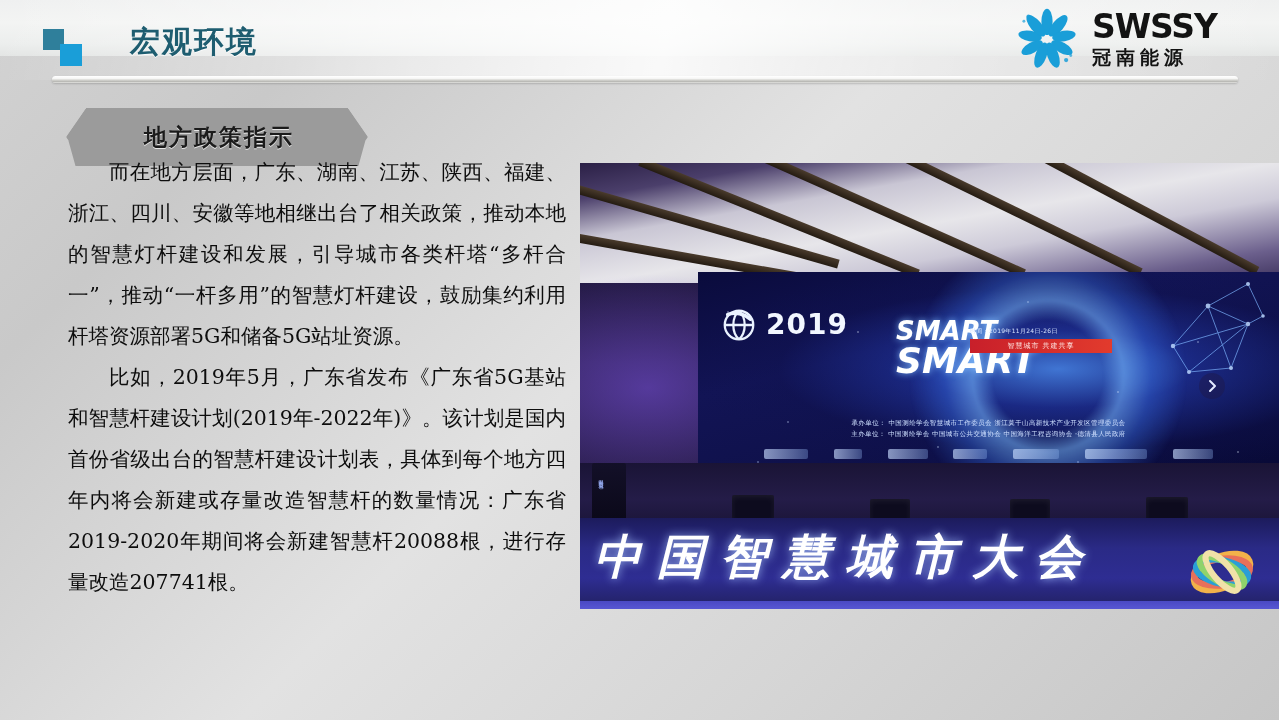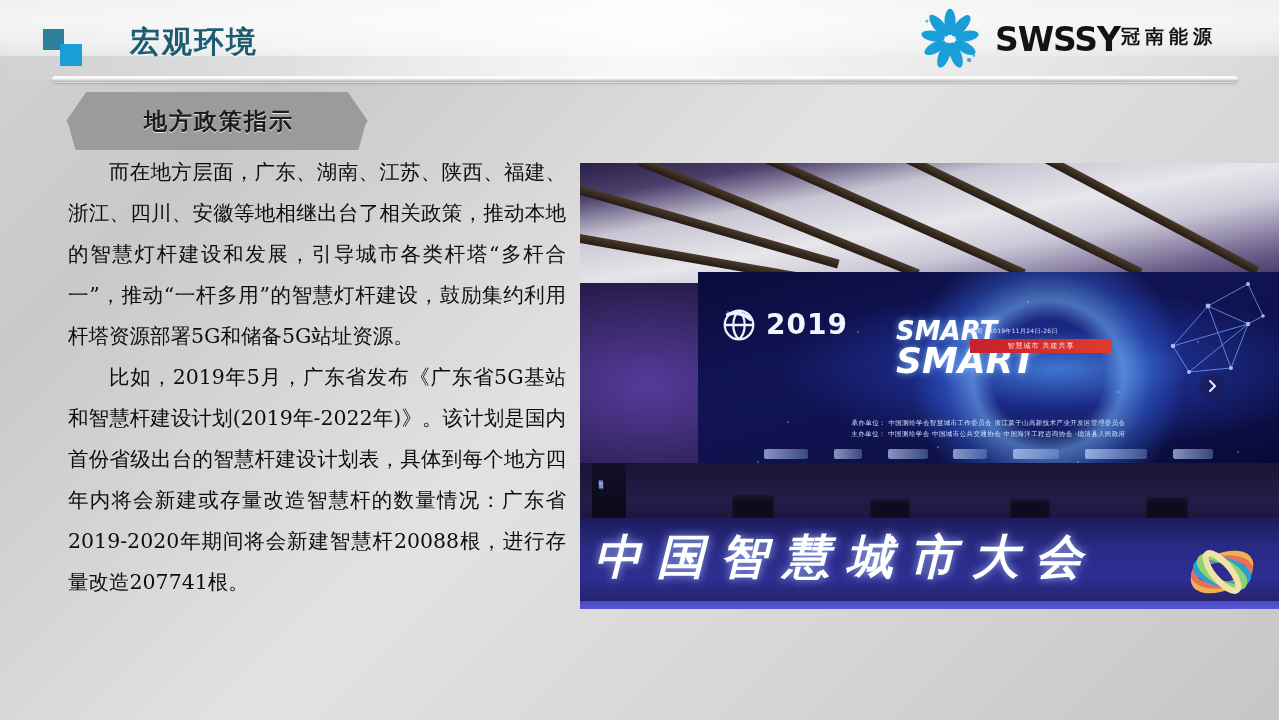--- a/index.html
+++ b/index.html
@@ -38,21 +38,21 @@
     text-shadow: 0 1px 0 rgba(255,255,255,.8);
     font-family: "DejaVu Sans", sans-serif;
   }
 
   
   .logo-wrap {
     position: absolute; right: 62px; top: 6px;
     display: flex; align-items: center; gap: 12px;
   }
   .logo-mark { width: 66px; height: 66px; display: block; }
-  .logo-text { display: flex; align-items: flex-start; gap: 1px; }
+  .logo-text { display: flex; flex-direction: column; align-items: flex-start; gap: 1px; }
   .logo-en {
     font-size: 33px; font-weight: bold; letter-spacing: -1px;
     color: #131313; font-family: "DejaVu Sans", sans-serif;
     line-height: 1;
   }
   .logo-cn {
     font-size: 19px; font-weight: bold; letter-spacing: 5px;
     color: #131313; font-family: "DejaVu Sans", sans-serif;
     line-height: 1.1; padding-top: 3px;
   }
@@ -60,21 +60,21 @@
   
   .divider {
     position: absolute; left: 52px; top: 76px; width: 1186px; height: 7px;
     border-radius: 4px;
     background: linear-gradient(180deg, #ffffff 0%, #f7f7f6 35%, #cfcfcb 62%, #b8b8b4 80%, #e9e9e7 100%);
     box-shadow: 0 1px 2px rgba(0,0,0,.18);
   }
 
   
   .banner {
-    position: absolute; left: 66px; top: 92px; width: 302px; height: 58px;
+    position: absolute; left: 66px; top: 108px; width: 302px; height: 58px;
   }
   .banner-shape {
     position: absolute; inset: 0;
     background: linear-gradient(180deg, #fdfdfd 0%, #f2f2f2 30%, #e6e6e6 55%, #d2d2d2 80%, #e8e8e8 100%);
     clip-path: polygon(0 50%, 20px 0, 282px 0, 302px 50%, 282px 100%, 20px 100%);
     box-shadow: inset 0 0 0 1px rgba(255,255,255,.6);
   }
   .banner-outline {
     position: absolute; inset: 0;
     background: #9b9b9b;

